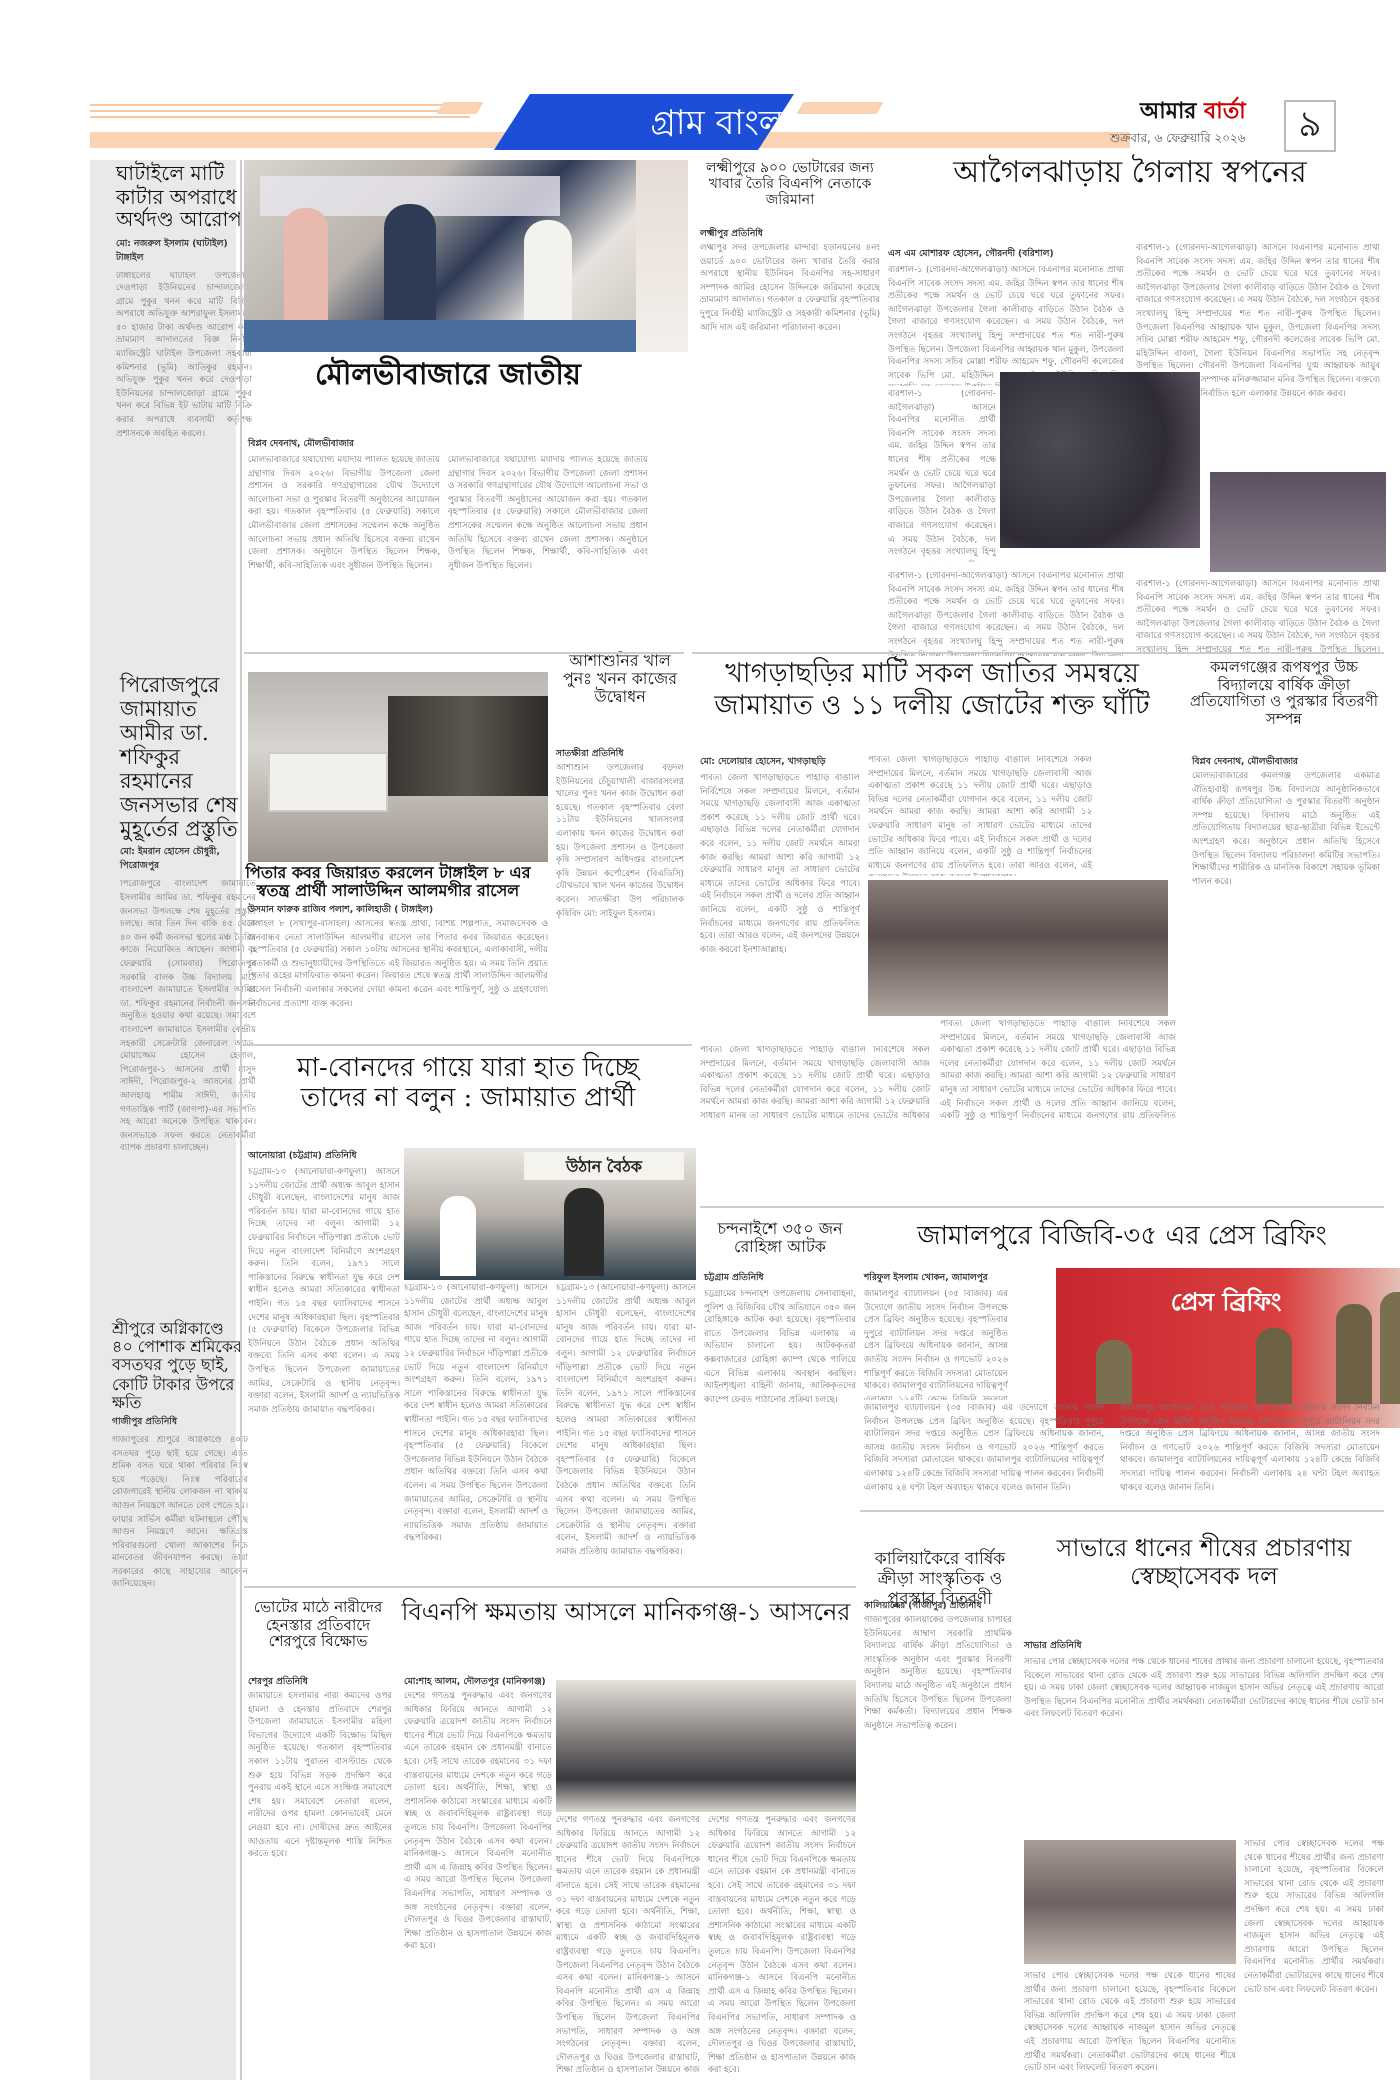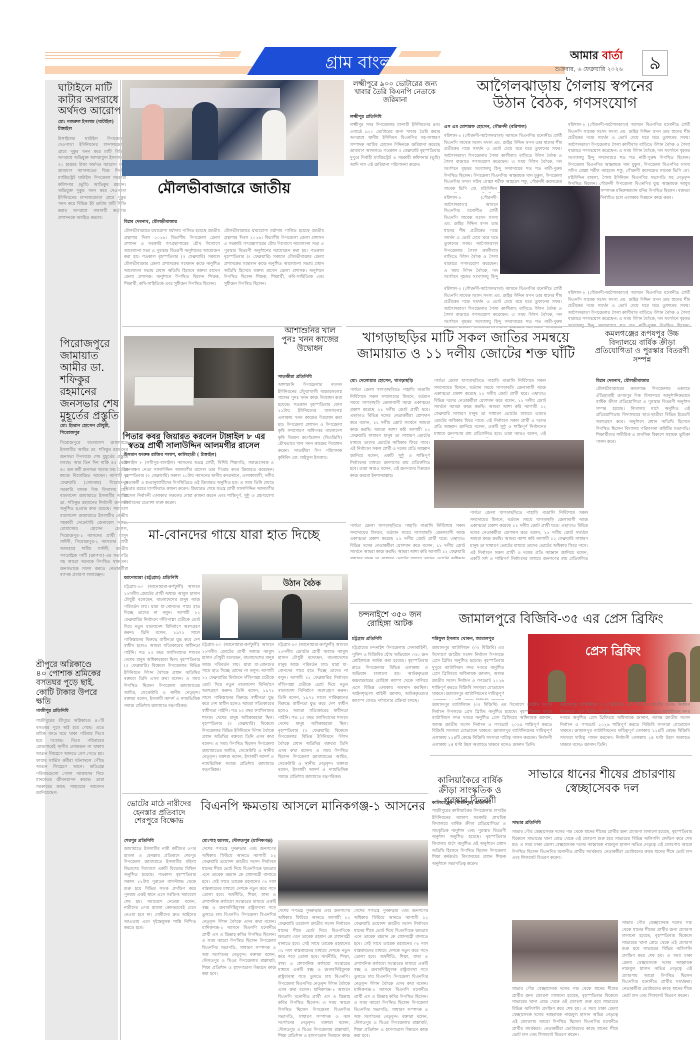--- a/index.html
+++ b/index.html
@@ -47,21 +47,21 @@
   <div class="byline" style="margin-top:2px;">মো: নজরুল ইসলাম (ঘাটাইল) টাঙ্গাইল</div>
   <div class="txt" style="height:232px; margin-top:3px;">টাঙ্গাইলের ঘাটাইল উপজেলার দেওপাড়া ইউনিয়নের চান্দালজোড়া গ্রামে পুকুর খনন করে মাটি বিক্রির অপরাধে অভিযুক্ত আশরাফুল ইসলামকে ৫০ হাজার টাকা অর্থদণ্ড আরোপ করে ভ্রাম্যমাণ আদালতের বিজ্ঞ নির্বাহী ম্যাজিস্ট্রেট ঘাটাইল উপজেলা সহকারী কমিশনার (ভূমি) আতিকুর রহমান। অভিযুক্ত পুকুর খনন করে দেওপাড়া ইউনিয়নের চান্দালজোড়া গ্রামে পুকুর খনন করে বিভিন্ন ইট ভাটায় মাটি বিক্রি করার অপরাধে ব্যবসায়ী কর্তৃপক্ষ প্রশাসনকে অবহিত করলে।</div>
 </div>
 
 <div class="abs" style="left:36px; top:337px; width:68px;margin-left:24px;">
   <div class="hl" style="font-size:10.5px;">পিরোজপুরে জামায়াত আমীর ডা. শফিকুর রহমানের জনসভার শেষ মুহূর্তের প্রস্তুতি</div>
   <div class="byline" style="margin-top:2px;">মো: ইমরান হোসেন চৌধুরী, পিরোজপুর</div>
   <div class="txt" style="height:250px; margin-top:3px;">পিরোজপুরে বাংলাদেশ জামায়াতে ইসলামীর আমির ডা. শফিকুর রহমানের জনসভা উপলক্ষে শেষ মুহূর্তের প্রস্তুতি চলছে। আর তিন দিন বাকি ৪৫ থেকে ৪০ জন কর্মী জনসভা স্থলের মঞ্চ তৈরির কাজে নিয়োজিত আছেন। আগামী ৯ ফেব্রুয়ারি (সোমবার) পিরোজপুর সরকারি বালক উচ্চ বিদ্যালয় মাঠে বাংলাদেশ জামায়াতে ইসলামীর আমির ডা. শফিকুর রহমানের নির্বাচনী জনসভা অনুষ্ঠিত হওয়ার কথা রয়েছে। সমাবেশে বাংলাদেশ জামায়াতে ইসলামীর কেন্দ্রীয় সহকারী সেক্রেটারি জেনারেল অ্যাড. মোয়াজ্জেম হোসেন হেলাল, পিরোজপুর-১ আসনের প্রার্থী মাসুদ সাঈদী, পিরোজপুর-২ আসনের প্রার্থী আলহাজ্ব শামীম সাঈদী, জাতীয় গণতান্ত্রিক পার্টি (জাগপা)-এর সভাপতি সহ আরো অনেকে উপস্থিত থাকবেন। জনসভাকে সফল করতে নেতাকর্মীরা ব্যাপক প্রচারণা চালাচ্ছেন।</div>
 </div>
 
-<div class="abs" style="left:36px; top:660px; width:68px;">
+<div class="abs" style="left:56px; top:660px; width:68px;">
   <div class="hl" style="font-size:8px;">শ্রীপুরে অগ্নিকাণ্ডে ৪০ পোশাক শ্রমিকের বসতঘর পুড়ে ছাই, কোটি টাকার উপরে ক্ষতি</div>
   <div class="byline" style="margin-top:2px;">গাজীপুর প্রতিনিধি</div>
   <div class="txt" style="height:315px; margin-top:3px;">গাজীপুরের শ্রীপুরে অগ্নিকাণ্ডে ৪০টি বসতঘর পুড়ে ছাই হয়ে গেছে। এতে শ্রমিক বসত ঘরে থাকা পরিবার নিঃস্ব হয়ে পড়েছে। নিঃস্ব পরিবারের রোজগারেই স্থানীয় লোকজন না থাকায় আগুন নিয়ন্ত্রণে আনতে বেগ পেতে হয়। ফায়ার সার্ভিস কর্মীরা ঘটনাস্থলে পৌঁছে আগুন নিয়ন্ত্রণে আনে। ক্ষতিগ্রস্ত পরিবারগুলো খোলা আকাশের নিচে মানবেতর জীবনযাপন করছে। তারা সরকারের কাছে সাহায্যের আবেদন জানিয়েছেন।</div>
 </div>
 
 <div class="photo" style="left:122px; top:80px; width:202px; height:96px; background:linear-gradient(135deg,#d9d5cf 0%,#b8b2ab 35%,#2d3a55 55%,#e7e2dd 75%,#c8c3bb 100%);">
   <div class="abs" style="left:8px; top:8px; width:150px; height:20px; background:#e8e6ef; opacity:.8;"></div>
   <div class="abs" style="left:20px; top:24px; width:22px; height:60px; background:#e8b9ae; border-radius:10px 10px 0 0;"></div>
   <div class="abs" style="left:70px; top:22px; width:26px; height:70px; background:#2e3b55; border-radius:12px 12px 0 0;"></div>
   <div class="abs" style="left:140px; top:30px; width:24px; height:62px; background:#f4f2ef; border-radius:11px 11px 0 0;"></div>
@@ -76,21 +76,20 @@
 
 <div class="photo" style="left:318px; top:80px; width:26px; height:96px; background:linear-gradient(180deg,#e6dcd5,#f4f0ec);"></div>
 <div class="abs" style="left:350px; top:80px; width:90px; text-align:center;">
   <div class="hl" style="font-size:7px;">লক্ষ্মীপুরে ৯০০ ভোটারের জন্য খাবার তৈরি বিএনপি নেতাকে জরিমানা</div>
 </div>
 <div class="byline abs" style="left:350px; top:114px;">লক্ষ্মীপুর প্রতিনিধি</div>
 <div class="txt abs" style="left:350px; top:122px; width:90px; height:148px;">লক্ষ্মীপুর সদর উপজেলার মান্দারী ইউনিয়নের ৪নং ওয়ার্ডে ৯০০ ভোটারের জন্য খাবার তৈরি করার অপরাধে স্থানীয় ইউনিয়ন বিএনপির সহ-সাধারণ সম্পাদক আমির হোসেন উদ্দিনকে জরিমানা করেছে ভ্রাম্যমাণ আদালত। গতকাল ৫ ফেব্রুয়ারি বৃহস্পতিবার দুপুরে নির্বাহী ম্যাজিস্ট্রেট ও সহকারী কমিশনার (ভূমি) আদি দাস এই জরিমানা পরিচালনা করেন।</div>
 
 <div class="abs" style="left:440px; top:78px; width:250px; text-align:center;">
   <div class="hl" style="font-size:15px;">আগৈলঝাড়ায় গৈলায় স্বপনের</div>
-  <div class="hl" style="font-size:15px;">উঠান বৈঠক, গণসংযোগ</div>
 </div>
 <div class="byline abs" style="left:444px; top:124px;">এস এম মোশারফ হোসেন, গৌরনদী (বরিশাল)</div>
 <div class="txt abs" style="left:444px; top:133px; width:118px; height:60px;">বরিশাল-১ (গৌরনদী-আগৈলঝাড়া) আসনে বিএনপির মনোনীত প্রার্থী বিএনপি সাবেক সংসদ সদস্য এম. জহির উদ্দিন স্বপন তার ধানের শীষ প্রতীকের পক্ষে সমর্থন ও ভোট চেয়ে ঘরে ঘরে তুফানের সফর। আগৈলঝাড়া উপজেলার গৈলা কালীবাড় বাড়িতে উঠান বৈঠক ও গৈলা বাজারে গণসংযোগ করেছেন। এ সময় উঠান বৈঠকে, দল সংগঠনে বৃহত্তর সংখ্যালঘু হিন্দু সম্প্রদায়ের শত শত নারী-পুরুষ উপস্থিত ছিলেন। উপজেলা বিএনপির আহ্বায়ক খান মুকুল, উপজেলা বিএনপির সদস্য সচিব মোল্লা শরীফ আহমেদ শফু, গৌরনদী কলেজের সাবেক ভিপি মো. মহিউদ্দিন বাবলা, গৈলা ইউনিয়ন বিএনপির সভাপতি সহ নেতৃবৃন্দ উপস্থিত ছিলেন। গৌরনদী উপজেলা বিএনপির যুগ্ম আহ্বায়ক আয়ুব হোসেন ও সাধারণ সম্পাদক মনিরুজ্জামান মনির উপস্থিত ছিলেন। বক্তব্যে তিনি বলেন, আমি নির্বাচিত হলে এলাকার উন্নয়নে কাজ করব।</div>
 <div class="txt abs" style="left:568px; top:122px; width:122px; height:110px;">বরিশাল-১ (গৌরনদী-আগৈলঝাড়া) আসনে বিএনপির মনোনীত প্রার্থী বিএনপি সাবেক সংসদ সদস্য এম. জহির উদ্দিন স্বপন তার ধানের শীষ প্রতীকের পক্ষে সমর্থন ও ভোট চেয়ে ঘরে ঘরে তুফানের সফর। আগৈলঝাড়া উপজেলার গৈলা কালীবাড় বাড়িতে উঠান বৈঠক ও গৈলা বাজারে গণসংযোগ করেছেন। এ সময় উঠান বৈঠকে, দল সংগঠনে বৃহত্তর সংখ্যালঘু হিন্দু সম্প্রদায়ের শত শত নারী-পুরুষ উপস্থিত ছিলেন। উপজেলা বিএনপির আহ্বায়ক খান মুকুল, উপজেলা বিএনপির সদস্য সচিব মোল্লা শরীফ আহমেদ শফু, গৌরনদী কলেজের সাবেক ভিপি মো. মহিউদ্দিন বাবলা, গৈলা ইউনিয়ন বিএনপির সভাপতি সহ নেতৃবৃন্দ উপস্থিত ছিলেন। গৌরনদী উপজেলা বিএনপির যুগ্ম আহ্বায়ক আয়ুব হোসেন ও সাধারণ সম্পাদক মনিরুজ্জামান মনির উপস্থিত ছিলেন। বক্তব্যে তিনি বলেন, আমি নির্বাচিত হলে এলাকার উন্নয়নে কাজ করব।</div>
 <div class="photo" style="left:500px; top:186px; width:100px; height:88px; background:radial-gradient(circle at 30% 40%,#4d4a56,#2f2b36 60%,#6c6070);"></div>
 <div class="photo" style="left:605px; top:236px; width:88px; height:50px; background:linear-gradient(180deg,#5a5060,#8a7f8c);"></div>
 <div class="txt abs" style="left:444px; top:195px; width:54px; height:86px;">বরিশাল-১ (গৌরনদী-আগৈলঝাড়া) আসনে বিএনপির মনোনীত প্রার্থী বিএনপি সাবেক সংসদ সদস্য এম. জহির উদ্দিন স্বপন তার ধানের শীষ প্রতীকের পক্ষে সমর্থন ও ভোট চেয়ে ঘরে ঘরে তুফানের সফর। আগৈলঝাড়া উপজেলার গৈলা কালীবাড় বাড়িতে উঠান বৈঠক ও গৈলা বাজারে গণসংযোগ করেছেন। এ সময় উঠান বৈঠকে, দল সংগঠনে বৃহত্তর সংখ্যালঘু হিন্দু সম্প্রদায়ের শত শত নারী-পুরুষ উপস্থিত ছিলেন। উপজেলা বিএনপির আহ্বায়ক খান মুকুল, উপজেলা বিএনপির সদস্য সচিব মোল্লা শরীফ আহমেদ শফু, গৌরনদী কলেজের সাবেক ভিপি মো. মহিউদ্দিন বাবলা, গৈলা ইউনিয়ন বিএনপির সভাপতি সহ নেতৃবৃন্দ উপস্থিত ছিলেন। গৌরনদী উপজেলা বিএনপির যুগ্ম আহ্বায়ক আয়ুব হোসেন ও সাধারণ সম্পাদক মনিরুজ্জামান মনির উপস্থিত ছিলেন। বক্তব্যে তিনি বলেন, আমি নির্বাচিত হলে এলাকার উন্নয়নে কাজ করব।</div>
 <div class="txt abs" style="left:444px; top:286px; width:118px; height:42px;">বরিশাল-১ (গৌরনদী-আগৈলঝাড়া) আসনে বিএনপির মনোনীত প্রার্থী বিএনপি সাবেক সংসদ সদস্য এম. জহির উদ্দিন স্বপন তার ধানের শীষ প্রতীকের পক্ষে সমর্থন ও ভোট চেয়ে ঘরে ঘরে তুফানের সফর। আগৈলঝাড়া উপজেলার গৈলা কালীবাড় বাড়িতে উঠান বৈঠক ও গৈলা বাজারে গণসংযোগ করেছেন। এ সময় উঠান বৈঠকে, দল সংগঠনে বৃহত্তর সংখ্যালঘু হিন্দু সম্প্রদায়ের শত শত নারী-পুরুষ উপস্থিত ছিলেন। উপজেলা বিএনপির আহ্বায়ক খান মুকুল, উপজেলা বিএনপির সদস্য সচিব মোল্লা শরীফ আহমেদ শফু, গৌরনদী কলেজের সাবেক ভিপি মো. মহিউদ্দিন বাবলা, গৈলা ইউনিয়ন বিএনপির সভাপতি সহ নেতৃবৃন্দ উপস্থিত ছিলেন। গৌরনদী উপজেলা বিএনপির যুগ্ম আহ্বায়ক আয়ুব হোসেন ও সাধারণ সম্পাদক মনিরুজ্জামান মনির উপস্থিত ছিলেন। বক্তব্যে তিনি বলেন, আমি নির্বাচিত হলে এলাকার উন্নয়নে কাজ করব।</div>
 <div class="txt abs" style="left:568px; top:290px; width:122px; height:38px;">বরিশাল-১ (গৌরনদী-আগৈলঝাড়া) আসনে বিএনপির মনোনীত প্রার্থী বিএনপি সাবেক সংসদ সদস্য এম. জহির উদ্দিন স্বপন তার ধানের শীষ প্রতীকের পক্ষে সমর্থন ও ভোট চেয়ে ঘরে ঘরে তুফানের সফর। আগৈলঝাড়া উপজেলার গৈলা কালীবাড় বাড়িতে উঠান বৈঠক ও গৈলা বাজারে গণসংযোগ করেছেন। এ সময় উঠান বৈঠকে, দল সংগঠনে বৃহত্তর সংখ্যালঘু হিন্দু সম্প্রদায়ের শত শত নারী-পুরুষ উপস্থিত ছিলেন। উপজেলা বিএনপির আহ্বায়ক খান মুকুল, উপজেলা বিএনপির সদস্য সচিব মোল্লা শরীফ আহমেদ শফু, গৌরনদী কলেজের সাবেক ভিপি মো. মহিউদ্দিন বাবলা, গৈলা ইউনিয়ন বিএনপির সভাপতি সহ নেতৃবৃন্দ উপস্থিত ছিলেন। গৌরনদী উপজেলা বিএনপির যুগ্ম আহ্বায়ক আয়ুব হোসেন ও সাধারণ সম্পাদক মনিরুজ্জামান মনির উপস্থিত ছিলেন। বক্তব্যে তিনি বলেন, আমি নির্বাচিত হলে এলাকার উন্নয়নে কাজ করব।</div>
 
@@ -123,20 +122,21 @@
 <div class="txt abs" style="left:470px; top:510px; width:118px; height:50px;">পার্বত্য জেলা খাগড়াছড়িতে পাহাড়ি বাঙালি নির্বিশেষে সকল সম্প্রদায়ের মিলনে, বর্তমান সময়ে খাগড়াছড়ি জেলাবাসী আজ একাত্মতা প্রকাশ করেছে ১১ দলীয় জোট প্রার্থী ঘরে। এছাড়াও বিভিন্ন দলের নেতাকর্মীরা যোগদান করে বলেন, ১১ দলীয় জোট সমর্থনে আমরা কাজ করছি। আমরা আশা করি আগামী ১২ ফেব্রুয়ারি সাধারণ মানুষ তা সাধারণ ভোটের মাধ্যমে তাদের ভোটের অধিকার ফিরে পাবে। এই নির্বাচনে সকল প্রার্থী ও দলের প্রতি আহ্বান জানিয়ে বলেন, একটি সুষ্ঠু ও শান্তিপূর্ণ নির্বাচনের মাধ্যমে জনগণের রায় প্রতিফলিত হবে। তারা আরও বলেন, এই জনপদের উন্নয়নে কাজ করবো ইনশাআল্লাহ।</div>
 
 <div class="abs" style="left:592px; top:330px; width:100px; text-align:center;">
   <div class="hl" style="font-size:7.5px;">কমলগঞ্জের রূপষপুর উচ্চ বিদ্যালয়ে বার্ষিক ক্রীড়া প্রতিযোগিতা ও পুরস্কার বিতরণী সম্পন্ন</div>
 </div>
 <div class="byline abs" style="left:596px; top:378px;">বিপ্লব দেবনাথ, মৌলভীবাজার</div>
 <div class="txt abs" style="left:596px; top:386px; width:94px; height:175px;">মৌলভীবাজারের কমলগঞ্জ উপজেলার একমাত্র ঐতিহ্যবাহী রূপষপুর উচ্চ বিদ্যালয়ে আনুষ্ঠানিকভাবে বার্ষিক ক্রীড়া প্রতিযোগিতা ও পুরস্কার বিতরণী অনুষ্ঠান সম্পন্ন হয়েছে। বিদ্যালয় মাঠে অনুষ্ঠিত এই প্রতিযোগিতায় বিদ্যালয়ের ছাত্র-ছাত্রীরা বিভিন্ন ইভেন্টে অংশগ্রহণ করে। অনুষ্ঠানে প্রধান অতিথি হিসেবে উপস্থিত ছিলেন বিদ্যালয় পরিচালনা কমিটির সভাপতি। শিক্ষার্থীদের শারীরিক ও মানসিক বিকাশে সহায়ক ভূমিকা পালন করে।</div>
 
 <div class="abs" style="left:122px; top:528px; width:224px; text-align:center;">
   <div class="hl" style="font-size:13px;">মা-বোনদের গায়ে যারা হাত দিচ্ছে</div>
+  <div class="hl" style="font-size:13px;">তাদের না বলুন : জামায়াত প্রার্থী</div>
 </div>
 <div class="byline abs" style="left:124px; top:575px;">আনোয়ারা (চট্টগ্রাম) প্রতিনিধি</div>
 <div class="txt abs" style="left:124px; top:584px; width:76px; height:200px;">চট্টগ্রাম-১৩ (আনোয়ারা-কর্ণফুলী) আসনে ১১দলীয় জোটের প্রার্থী অধ্যক্ষ আবুল হাসান চৌধুরী বলেছেন, বাংলাদেশের মানুষ আজ পরিবর্তন চায়। যারা মা-বোনদের গায়ে হাত দিচ্ছে তাদের না বলুন। আগামী ১২ ফেব্রুয়ারির নির্বাচনে দাঁড়িপাল্লা প্রতীকে ভোট দিয়ে নতুন বাংলাদেশ বিনির্মাণে অংশগ্রহণ করুন। তিনি বলেন, ১৯৭১ সালে পাকিস্তানের বিরুদ্ধে স্বাধীনতা যুদ্ধ করে দেশ স্বাধীন হলেও আমরা সত্যিকারের স্বাধীনতা পাইনি। গত ১৫ বছর ফ্যাসিবাদের শাসনে দেশের মানুষ অধিকারহারা ছিল। বৃহস্পতিবার (৫ ফেব্রুয়ারি) বিকেলে উপজেলার বিভিন্ন ইউনিয়নে উঠান বৈঠকে প্রধান অতিথির বক্তব্যে তিনি এসব কথা বলেন। এ সময় উপস্থিত ছিলেন উপজেলা জামায়াতের আমির, সেক্রেটারি ও স্থানীয় নেতৃবৃন্দ। বক্তারা বলেন, ইসলামী আদর্শ ও ন্যায়ভিত্তিক সমাজ প্রতিষ্ঠায় জামায়াত বদ্ধপরিকর।</div>
 <div class="photo" style="left:202px; top:574px; width:146px; height:66px; background:linear-gradient(180deg,#e9e7e2 0%,#b7b1a9 50%,#33434f 100%);">
   <div class="abs" style="left:60px; top:2px; width:80px; height:14px; background:#f5f3ee; font-size:8px; font-weight:bold; text-align:center; line-height:14px; color:#222;">উঠান বৈঠক</div>
   <div class="abs" style="left:18px; top:24px; width:18px; height:40px; background:#fff; border-radius:8px 8px 0 0;"></div>
   <div class="abs" style="left:80px; top:20px; width:20px; height:44px; background:#2b2b2b; border-radius:9px 9px 0 0;"></div>
 </div>
 <div class="txt abs" style="left:202px; top:642px; width:72px; height:145px;">চট্টগ্রাম-১৩ (আনোয়ারা-কর্ণফুলী) আসনে ১১দলীয় জোটের প্রার্থী অধ্যক্ষ আবুল হাসান চৌধুরী বলেছেন, বাংলাদেশের মানুষ আজ পরিবর্তন চায়। যারা মা-বোনদের গায়ে হাত দিচ্ছে তাদের না বলুন। আগামী ১২ ফেব্রুয়ারির নির্বাচনে দাঁড়িপাল্লা প্রতীকে ভোট দিয়ে নতুন বাংলাদেশ বিনির্মাণে অংশগ্রহণ করুন। তিনি বলেন, ১৯৭১ সালে পাকিস্তানের বিরুদ্ধে স্বাধীনতা যুদ্ধ করে দেশ স্বাধীন হলেও আমরা সত্যিকারের স্বাধীনতা পাইনি। গত ১৫ বছর ফ্যাসিবাদের শাসনে দেশের মানুষ অধিকারহারা ছিল। বৃহস্পতিবার (৫ ফেব্রুয়ারি) বিকেলে উপজেলার বিভিন্ন ইউনিয়নে উঠান বৈঠকে প্রধান অতিথির বক্তব্যে তিনি এসব কথা বলেন। এ সময় উপস্থিত ছিলেন উপজেলা জামায়াতের আমির, সেক্রেটারি ও স্থানীয় নেতৃবৃন্দ। বক্তারা বলেন, ইসলামী আদর্শ ও ন্যায়ভিত্তিক সমাজ প্রতিষ্ঠায় জামায়াত বদ্ধপরিকর।</div>
 <div class="txt abs" style="left:278px; top:642px; width:70px; height:145px;">চট্টগ্রাম-১৩ (আনোয়ারা-কর্ণফুলী) আসনে ১১দলীয় জোটের প্রার্থী অধ্যক্ষ আবুল হাসান চৌধুরী বলেছেন, বাংলাদেশের মানুষ আজ পরিবর্তন চায়। যারা মা-বোনদের গায়ে হাত দিচ্ছে তাদের না বলুন। আগামী ১২ ফেব্রুয়ারির নির্বাচনে দাঁড়িপাল্লা প্রতীকে ভোট দিয়ে নতুন বাংলাদেশ বিনির্মাণে অংশগ্রহণ করুন। তিনি বলেন, ১৯৭১ সালে পাকিস্তানের বিরুদ্ধে স্বাধীনতা যুদ্ধ করে দেশ স্বাধীন হলেও আমরা সত্যিকারের স্বাধীনতা পাইনি। গত ১৫ বছর ফ্যাসিবাদের শাসনে দেশের মানুষ অধিকারহারা ছিল। বৃহস্পতিবার (৫ ফেব্রুয়ারি) বিকেলে উপজেলার বিভিন্ন ইউনিয়নে উঠান বৈঠকে প্রধান অতিথির বক্তব্যে তিনি এসব কথা বলেন। এ সময় উপস্থিত ছিলেন উপজেলা জামায়াতের আমির, সেক্রেটারি ও স্থানীয় নেতৃবৃন্দ। বক্তারা বলেন, ইসলামী আদর্শ ও ন্যায়ভিত্তিক সমাজ প্রতিষ্ঠায় জামায়াত বদ্ধপরিকর।</div>

